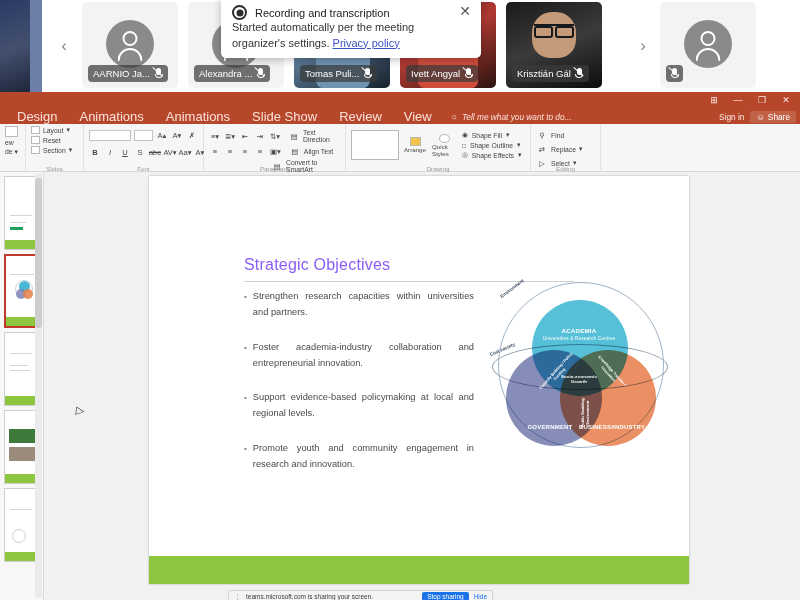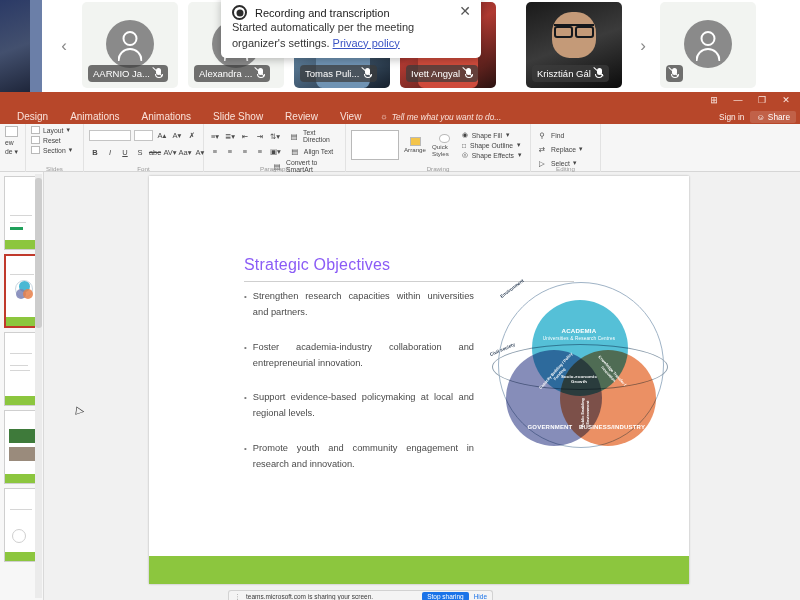--- a/index.html
+++ b/index.html
@@ -147,21 +147,21 @@
   .win-btns span {
     width:24px; height:15px; line-height:15px; text-align:center;
     font-size:9px; color:#fbe7e1; cursor:pointer;
   }
 
   .ppt-tabs {
     position:relative; height:15px; background:#b7472a; color:#fff;
     display:flex; align-items:center; padding-left:6px; gap:0;
   }
   .ppt-tabs .tab {
-    font-size:10px; color:#fae2da; padding:0 11px; cursor:pointer; white-space:nowrap;
+    font-size:13px; color:#fae2da; padding:0 11px; cursor:pointer; white-space:nowrap;
   }
   .tellme { display:flex; align-items:center; gap:4px; margin-left:8px; }
   .tellme .bulb { font-size:8px; color:#fae2da; }
   .tellme .tmtxt { font-size:8.3px; color:#fae2da; font-style:italic; }
   .ppt-acct {
     position:absolute; right:4px; top:0; height:15px;
     display:flex; align-items:center; gap:6px;
   }
   .ppt-acct .signin { font-size:8.3px; color:#fdeee9; cursor:pointer; }
   .ppt-acct .share {
@@ -394,21 +394,21 @@
       <div class="namechip">
         <span class="nm">Ivett Angyal</span>
         <span class="mic-off">
             <span class="m1"></span>
             <span class="m2"></span>
             <span class="slash"></span>
           </span>
       </div>
     </div>
 
-    <div class="tile vid-c" style="left:526px">
+    <div class="tile vid-c" style="left:506px">
       <div class="face"></div>
         <div class="glasses"></div>
       <div class="namechip">
         <span class="nm">Krisztián Gál</span>
         <span class="mic-off">
             <span class="m1"></span>
             <span class="m2"></span>
             <span class="slash"></span>
           </span>
       </div>

